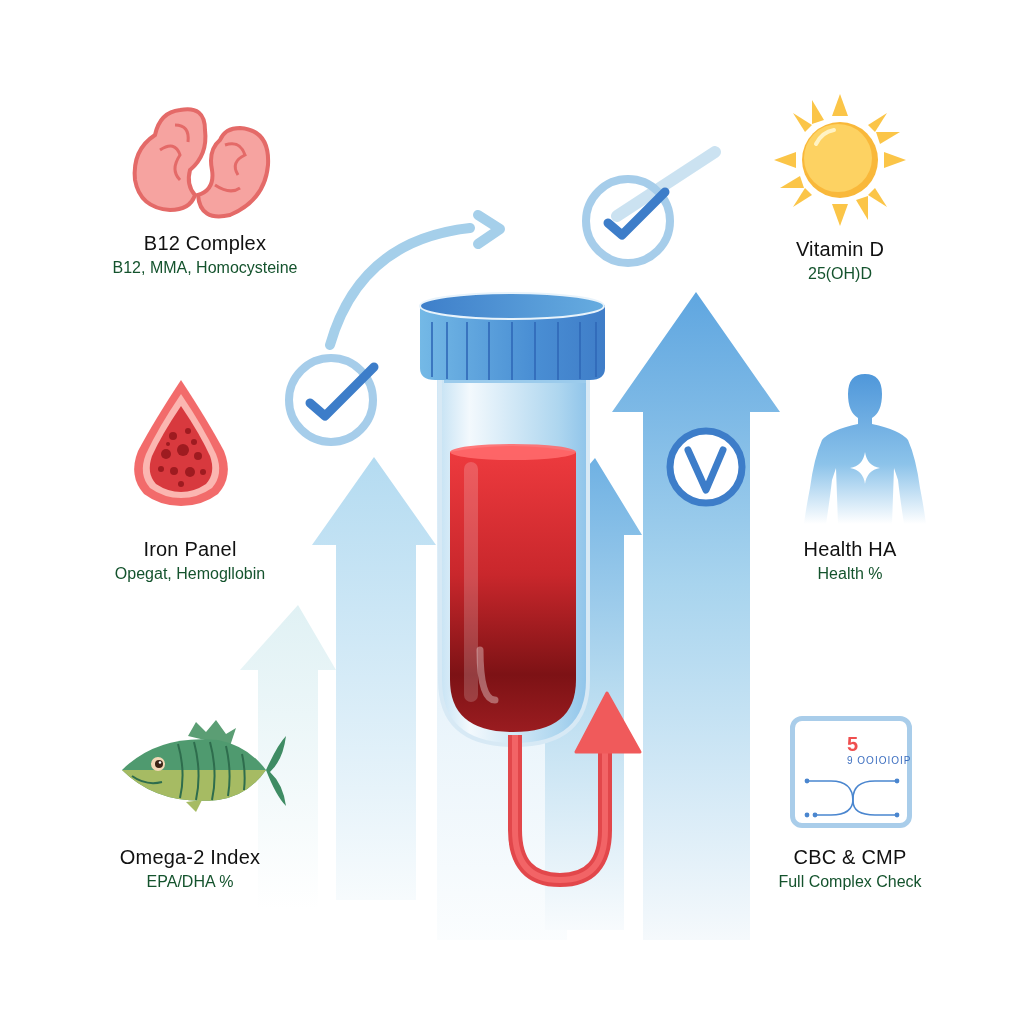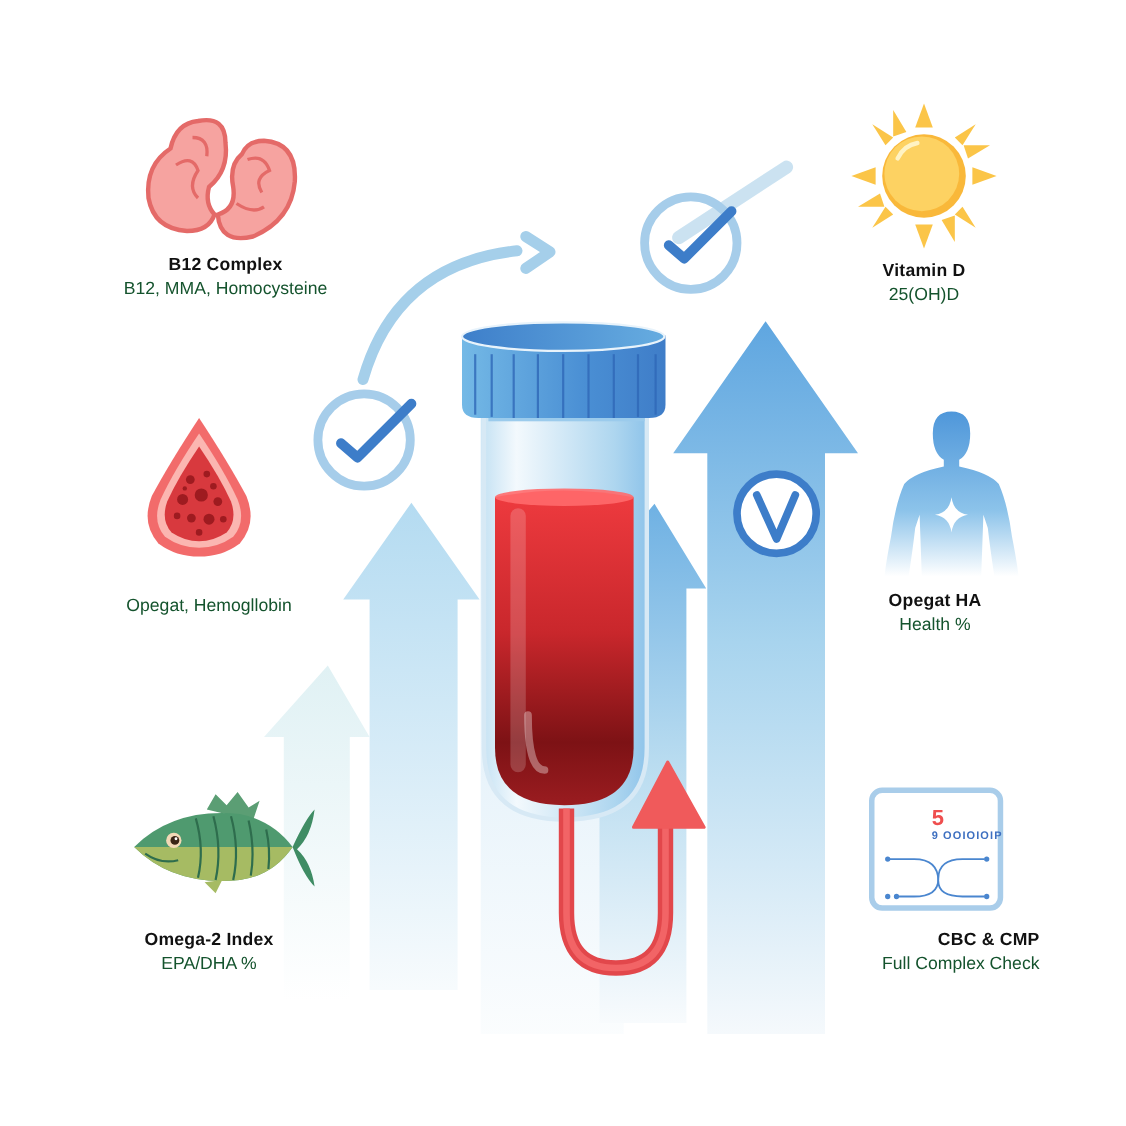--- a/index.html
+++ b/index.html
@@ -1,20 +1,20 @@
 <!DOCTYPE html>
 <html><head>
 <meta charset="utf-8">
 <style>
   html, body { margin: 0; padding: 0; background: #ffffff; }
   body { width: 1024px; height: 1024px; position: relative; overflow: hidden;
          font-family: "Liberation Sans", "DejaVu Sans", sans-serif; }
   .layer { position: absolute; left: 0; top: 0; width: 1024px; height: 1024px; }
   .label { position: absolute; text-align: center; color: #111; }
-  .label .title { display: block; font-weight: 700; font-size: 16px; letter-spacing: 0.2px; }
+  .label .title { display: block; font-weight: 400; font-size: 20px; letter-spacing: 0.2px; }
   .label .sub { display: block; font-size: 16px; color: #14532d; margin-top: 4px; }
   .icon { position: absolute; }
 </style>
 </head>
 <body>
 
 <svg class="layer" viewBox="0 0 1024 1024">
   <defs>
     <linearGradient id="gArrow1" x1="0" y1="0" x2="0" y2="1">
       <stop offset="0" stop-color="#e0f1f4"></stop>
@@ -148,20 +148,21 @@
       <circle cx="46" cy="95" r="4"></circle>
     <circle cx="62" cy="96" r="5"></circle>
       <circle cx="33" cy="93" r="3"></circle>
       <circle cx="75" cy="96" r="3"></circle>
     <circle cx="53" cy="108" r="3"></circle>
       <circle cx="66" cy="66" r="3"></circle>
       <circle cx="40" cy="68" r="2"></circle>
   </g>
 </svg>
 <div class="label" style="left:80px;top:538px;width:220px;">
+  <span class="title">Iron Panel</span>
   <span class="sub">Opegat, Hemogllobin</span>
 </div>
 
 <svg class="icon" style="left:118px;top:714px;width:170px;height:100px" viewBox="0 0 170 100">
   <path d="M70 22 L78 8 L88 18 L98 6 L108 20 L118 14 L112 32 Z" fill="#5b9e74"></path>
   <path d="M4 56 Q 40 20 100 26 Q 130 32 148 56 Q 130 82 100 86 Q 40 92 4 56 Z" fill="#4f9a6f"></path>
   <path d="M4 56 L148 56 Q 130 82 100 86 Q 40 92 4 56 Z" fill="#a6bb63"></path>
   <path d="M148 56 Q 160 30 168 22 Q 165 46 152 58 Q 165 70 168 92 Q 158 82 148 56 Z" fill="#3f8c64"></path>
   <path d="M68 88 L78 98 L84 86 Z" fill="#a6bb63"></path>
   <g stroke="#2e6d4d" stroke-width="2" fill="none">
@@ -210,33 +211,33 @@
     <linearGradient id="gBody" x1="0" y1="0" x2="0" y2="1">
       <stop offset="0" stop-color="#4f97da"></stop>
       <stop offset="0.6" stop-color="#8cc3ea"></stop>
       <stop offset="1" stop-color="#ffffff"></stop>
     </linearGradient>
   </defs>
   <path d="M65 6 Q 82 6 82 26 Q 82 44 72 50 L72 56 Q 100 62 108 72 Q 116 90 120 120 Q 124 140 126 156 L104 156 Q 100 130 98 112 L94 100 L92 156 L38 156 L36 100 L32 112 Q 30 130 26 156 L4 156 Q 6 140 10 120 Q 14 90 22 72 Q 30 62 58 56 L58 50 Q 48 44 48 26 Q 48 6 65 6 Z" fill="url(#gBody)"></path>
   <path d="M65 84 Q 67 98 80 100 Q 67 102 65 116 Q 63 102 50 100 Q 63 98 65 84 Z" fill="#ffffff"></path>
 </svg>
 <div class="label" style="left:755px;top:538px;width:190px;">
-  <span class="title">Opegat HA</span>
+  <span class="title">Health HA</span>
   <span class="sub">Health %</span>
 </div>
 
 <div class="icon" style="left:790px;top:716px;width:122px;height:112px;border:5px solid #a9cdea;border-radius:12px;box-sizing:border-box;background:#ffffff;">
   <span style="position:absolute;left:52px;top:12px;font-weight:700;font-size:20px;color:#ef4f4f;">5</span>
-  <span style="position:absolute;left:52px;top:34px;font-size:10px;color:#3d6fc0;letter-spacing:1px;white-space:nowrap;font-weight:bold;">9 OOIOIOIP</span>
+  <span style="position:absolute;left:52px;top:34px;font-size:10px;color:#3d6fc0;letter-spacing:1px;white-space:nowrap;">9 OOIOIOIP</span>
   <svg style="position:absolute;left:8px;top:50px;width:100px;height:50px" viewBox="0 0 100 50">
     <path d="M6 10 L28 10 Q 50 10 50 30 Q 50 44 72 44 L92 44" fill="none" stroke="#4a86cf" stroke-width="1.6"></path>
     <path d="M14 44 L28 44 Q 50 44 50 28 Q 50 10 72 10 L92 10" fill="none" stroke="#4a86cf" stroke-width="1.6"></path>
     <circle cx="4" cy="10" r="2.4" fill="#4a86cf"></circle>
     <circle cx="94" cy="10" r="2.4" fill="#4a86cf"></circle>
     <circle cx="4" cy="44" r="2.4" fill="#4a86cf"></circle>
     <circle cx="12" cy="44" r="2.4" fill="#4a86cf"></circle>
     <circle cx="94" cy="44" r="2.4" fill="#4a86cf"></circle>
   </svg>
 </div>
-<div class="label" style="left:755px;top:846px;width:190px;text-align:right;">
+<div class="label" style="left:755px;top:846px;width:190px;">
   <span class="title">CBC &amp; CMP</span>
   <span class="sub">Full Complex Check</span>
 </div>
 
 </body></html>

